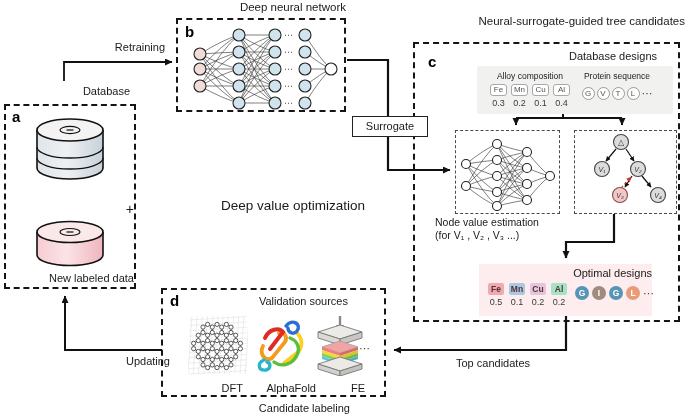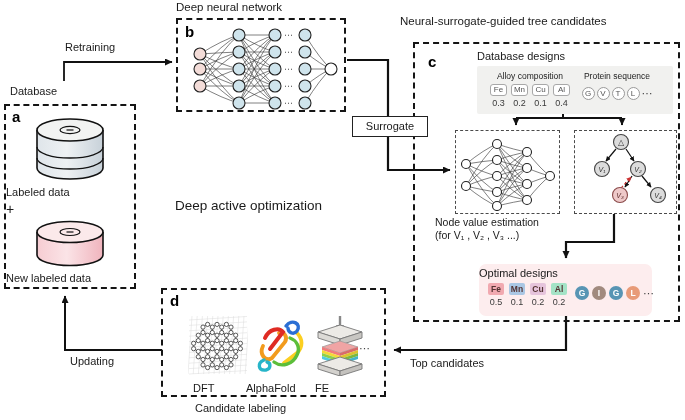--- a/index.html
+++ b/index.html
@@ -2,25 +2,25 @@
 <html><head>
 <meta charset="utf-8">
 <style>
   *{margin:0;padding:0;box-sizing:border-box}
   html,body{width:685px;height:420px}
   body{position:relative;background:#fff;font-family:"Liberation Sans",sans-serif;color:#1a1a1a;overflow:hidden}
   .abs{position:absolute}
   .overlay{position:absolute;left:0;top:0;z-index:1;pointer-events:none}
   .dashbox{position:absolute;border:2px dashed #151515;z-index:2;background:transparent}
   .inbox{position:absolute;border:1.5px dashed #4a4a4a;background:#fff}
-  .lbl{position:absolute;font-size:11px;text-align:left;color:#1a1a1a;line-height:1.15;z-index:2}
+  .lbl{position:absolute;font-size:11px;text-align:right;color:#1a1a1a;line-height:1.15;z-index:2}
   .t115{font-size:11.5px}
   .letter{position:absolute;font-weight:700;font-size:15px;line-height:1;color:#000}
   .graybox{position:absolute;background:#f1f1ef;border-radius:2px;z-index:3}
-  .pinkbox{position:absolute;background:#fdedee;border-radius:7px;z-index:3}
+  .pinkbox{position:absolute;background:#fdedee;border-radius:0;z-index:3}
   .smallcap{font-size:8.5px;color:#222;text-align:center;white-space:nowrap}
   .chiprow{display:flex;justify-content:center;gap:2px;margin-top:3px}
   .chipcol{display:flex;flex-direction:column;align-items:center;width:19px}
   .chip{width:17px;height:12px;border:1px solid #a8a8a8;border-radius:3px;background:#fff;
         font-size:8px;color:#555;text-align:center;line-height:10px}
   .chipval{font-size:9px;color:#3a3a3a;margin-top:2px}
   .rescircle{width:13px;height:13px;border:1px solid #999;border-radius:50%;background:#fff;
         font-size:8px;color:#555;text-align:center;line-height:11px}
   .resrow{display:flex;justify-content:center;align-items:center;gap:2px;margin-top:6px}
   .dots{font-size:11px;color:#444;line-height:13px}
@@ -46,21 +46,21 @@
   <path d="M622,118 L622,125" fill="none" stroke="#111" stroke-width="2" marker-end="url(#ah)"></path>
   <path d="M614,203 L614,242 L566,242 L566,258" fill="none" stroke="#111" stroke-width="2.2" marker-end="url(#ah)"></path>
   <path d="M566,314 L566,350 L394,350" fill="none" stroke="#111" stroke-width="2.2" marker-end="url(#ah)"></path>
   <path d="M162,350 L65,350 L65,296" fill="none" stroke="#111" stroke-width="2" marker-end="url(#ah)"></path>
 </svg>
 
 <div class="lbl t115" style="left:176px;top:1px;width:170px">Deep neural network</div>
 <div class="lbl t115" style="left:400px;top:15px;width:285px">Neural-surrogate-guided tree candidates</div>
 <div class="lbl" style="left:65px;top:41px;width:100px">Retraining</div>
 <div class="lbl" style="left:10px;top:85px;width:120px">Database</div>
-<div class="lbl" style="left:175px;top:198px;width:190px;font-size:13.5px">Deep active optimization</div>
+<div class="lbl" style="left:175px;top:198px;width:190px;font-size:13.5px">Deep value optimization</div>
 <div class="lbl" style="left:410px;top:357px;width:120px">Top candidates</div>
 <div class="lbl" style="left:70px;top:355px;width:100px">Updating</div>
 <div class="lbl" style="left:195px;top:402px;width:155px">Candidate labeling</div>
 <div class="surrbox">Surrogate</div>
 
 <div class="dashbox" style="left:4px;top:104px;width:132px;height:185px">
   <span class="letter" style="left:6px;top:3px">a</span>
   <svg class="abs" style="left:24px;top:10px" width="80" height="66" viewBox="0 0 80 66">
     <defs>
       <linearGradient id="gcyl" x1="0" y1="0" x2="1" y2="0">
@@ -74,21 +74,20 @@
           <stop offset="1" stop-color="#f0b4bd"></stop>
       </linearGradient>
     </defs>
     <path d="M7,14 L7,52 A33,11 0 0 0 73,52 L73,14" fill="url(#gcyl)" stroke="#111" stroke-width="1.6"></path>
     <path d="M7,31 A33,11 0 0 0 73,31" fill="none" stroke="#111" stroke-width="1.3"></path>
     <path d="M7,42 A33,11 0 0 0 73,42" fill="none" stroke="#111" stroke-width="1.3"></path>
     <ellipse cx="40" cy="14" rx="33" ry="11" fill="#f2f3f2" stroke="#111" stroke-width="1.6"></ellipse>
     <ellipse cx="40" cy="14" rx="10" ry="3.6" fill="#f2f3f2" stroke="#111" stroke-width="1.2"></ellipse>
     <line x1="36.5" y1="14" x2="43.5" y2="14" stroke="#111" stroke-width="1.2"></line>
   </svg>
-  <div class="lbl" style="left:0;top:80px;width:128px">Labeled data</div>
   <div class="lbl" style="left:0;top:95px;width:128px;font-size:14px">+</div>
   <svg class="abs" style="left:24px;top:114px" width="80" height="50" viewBox="0 0 80 50">
     <path d="M7,12 L7,35 A33,10.5 0 0 0 73,35 L73,12" fill="url(#pcyl)" stroke="#111" stroke-width="1.6"></path>
     <ellipse cx="40" cy="12" rx="33" ry="10.5" fill="#fbe9ea" stroke="#111" stroke-width="1.6"></ellipse>
     <ellipse cx="40" cy="12" rx="10" ry="3.5" fill="#fbe9ea" stroke="#111" stroke-width="1.2"></ellipse>
     <line x1="36.5" y1="12" x2="43.5" y2="12" stroke="#111" stroke-width="1.2"></line>
   </svg>
   <div class="lbl" style="left:0;top:166px;width:128px">New labeled data</div>
 </div>
 
@@ -314,20 +313,21 @@
       <div class="ocircle" style="background: rgb(161, 138, 126);">I</div>
       <div class="ocircle" style="background: rgb(88, 149, 180);">G</div>
       <div class="ocircle" style="background: rgb(232, 155, 120);">L</div>
       <span class="dots">⋯</span>
     </div>
   </div>
 </div>
 
 <div class="dashbox" style="left:161px;top:288px;width:225px;height:109px">
   <span class="letter" style="left:7px;top:3px">d</span>
+  <div class="lbl" style="left:40px;top:5px;width:145px">Validation sources</div>
 
   <svg id="dft-svg" class="abs" style="left:25px;top:22px" width="60" height="66" viewBox="0 0 60 66">
       <line x1="4" y1="4" x2="0" y2="62" stroke="#dadada" stroke-width="0.5"></line>
       <line x1="9.2" y1="4" x2="5.2" y2="62" stroke="#dadada" stroke-width="0.5"></line>
       <line x1="14.4" y1="4" x2="10.4" y2="62" stroke="#dadada" stroke-width="0.5"></line>
       <line x1="19.6" y1="4" x2="15.600000000000001" y2="62" stroke="#dadada" stroke-width="0.5"></line>
       <line x1="24.8" y1="4" x2="20.8" y2="62" stroke="#dadada" stroke-width="0.5"></line>
       <line x1="30" y1="4" x2="26" y2="62" stroke="#dadada" stroke-width="0.5"></line>
       <line x1="35.2" y1="4" x2="31.200000000000003" y2="62" stroke="#dadada" stroke-width="0.5"></line>
       <line x1="40.4" y1="4" x2="36.4" y2="62" stroke="#dadada" stroke-width="0.5"></line>

